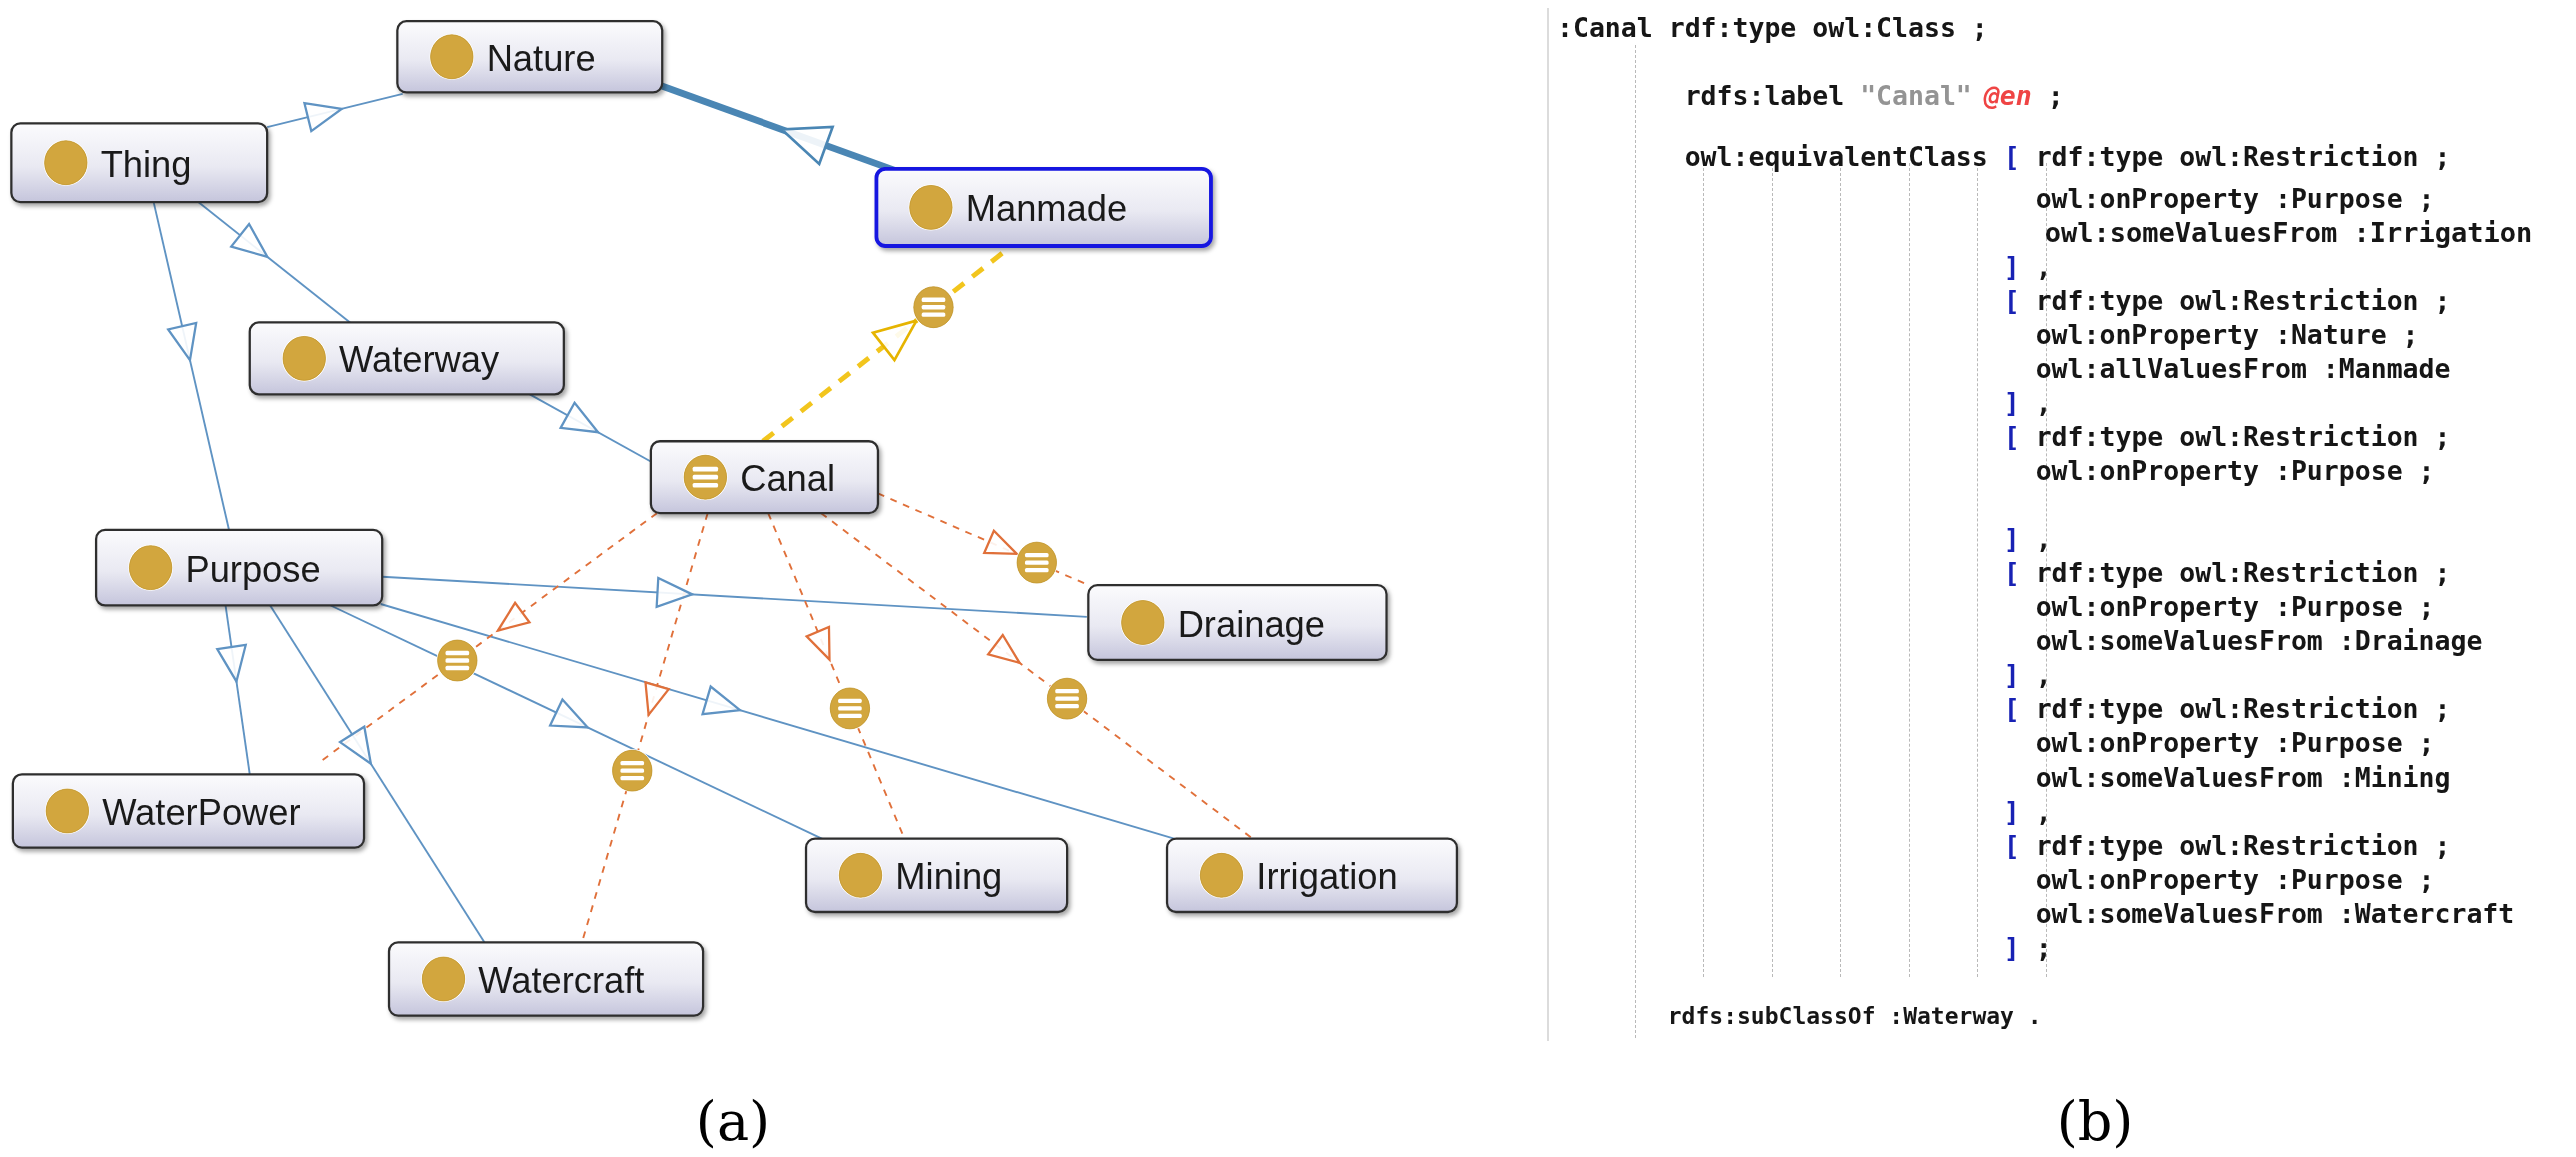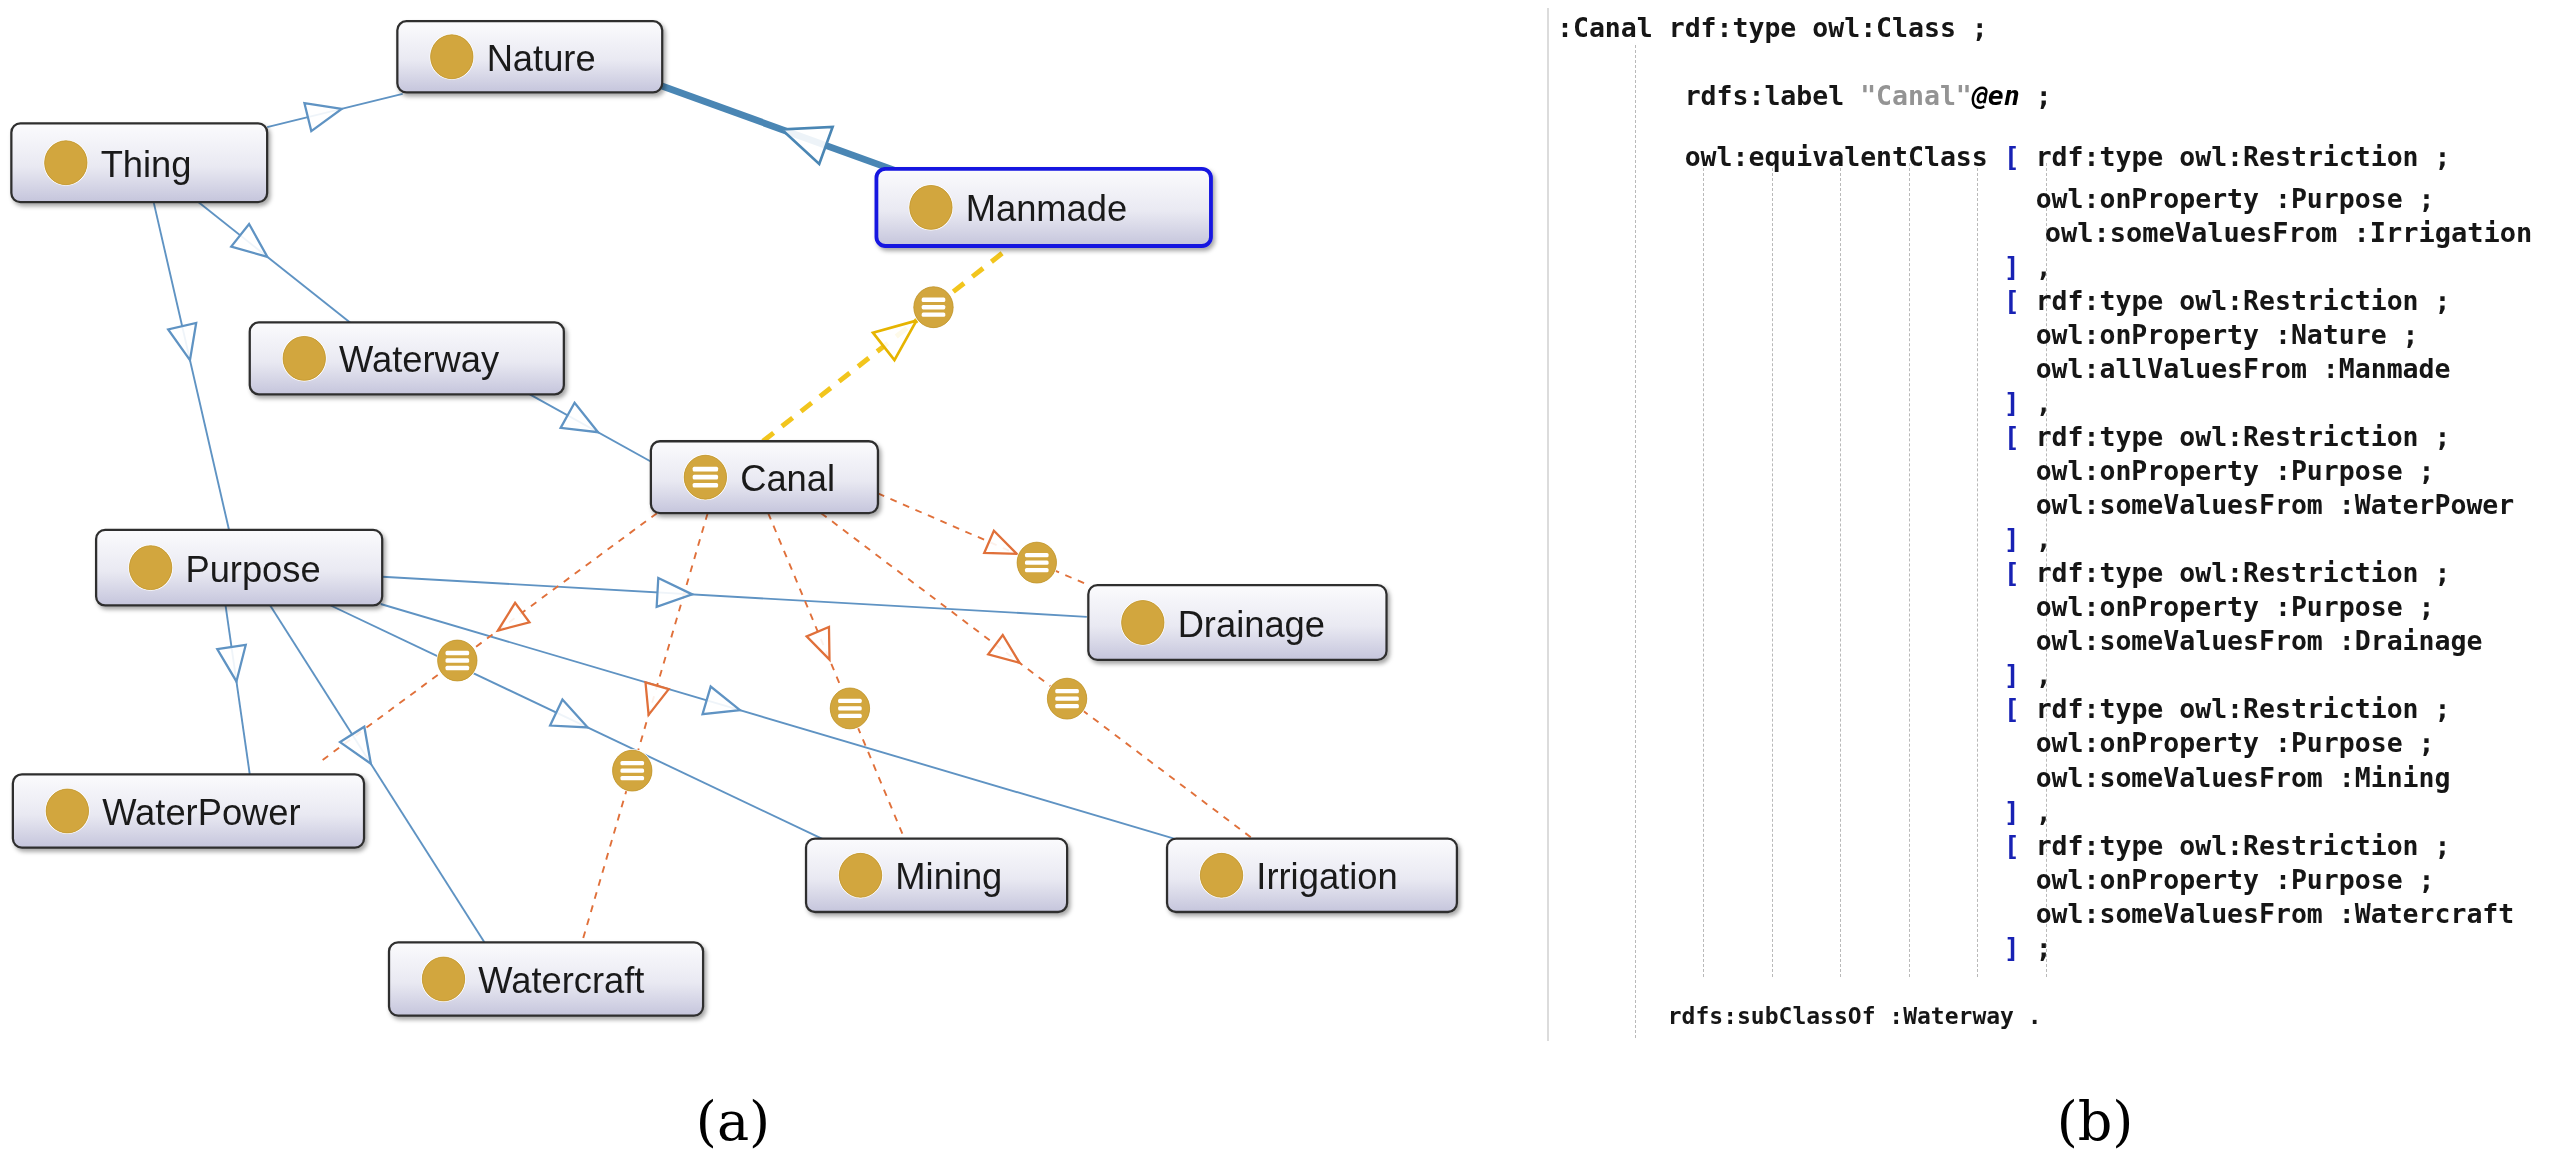--- a/index.html
+++ b/index.html
@@ -6,21 +6,21 @@
   body{width:2576px;height:1158px;position:relative;overflow:hidden;
        font-family:"Liberation Sans",sans-serif;}
   #diagram{position:absolute;left:0;top:0;}
   #code-panel{position:absolute;left:0;top:0;width:2576px;height:1096px;pointer-events:none;}
   .code-line{position:absolute;white-space:pre;
              font-family:"DejaVu Sans Mono","Liberation Mono",monospace;
              font-weight:bold;}
   .seg-p{color:#161616;}
   .seg-b{color:#1822b4;}
   .seg-s{color:#949494;}
-  .seg-l{color:#000000;font-style:italic;}
+  .seg-l{color:#ef4444;font-style:italic;margin-left:12px;}
   .caption{position:absolute;font-family:"DejaVu Serif","Liberation Serif",serif;
            color:#000;transform:translateX(-50%);}
   .guide{position:absolute;border-left:1.5px dashed #b9b9b9;width:0;}
   .panel-edge{position:absolute;width:1.5px;background:#dcdcdc;}
 </style>
 </head>
 <body>
 
 <svg id="diagram" width="1550" height="1158" viewBox="0 0 2048 1530">
     <defs>
@@ -222,21 +222,20 @@
     <div class="code-line" style="left: 1557px; top: 140px; font-size: 26.5px; line-height: 34px;"><span class="seg-p">        owl:equivalentClass </span><span class="seg-b">[</span><span class="seg-p"> rdf:type owl:Restriction ;</span></div>
     <div class="code-line" style="left: 1557px; top: 182px; font-size: 26.5px; line-height: 34px;"><span class="seg-p">                              owl:onProperty :Purpose ;</span></div>
     <div class="code-line" style="left: 1557px; top: 216px; font-size: 27px; line-height: 34px;"><span class="seg-p">                              owl:someValuesFrom :Irrigation</span></div>
     <div class="code-line" style="left: 1557px; top: 250px; font-size: 26.5px; line-height: 34px;"><span class="seg-p">                            </span><span class="seg-b">]</span><span class="seg-p"> ,</span></div>
     <div class="code-line" style="left: 1557px; top: 284px; font-size: 26.5px; line-height: 34px;"><span class="seg-p">                            </span><span class="seg-b">[</span><span class="seg-p"> rdf:type owl:Restriction ;</span></div>
     <div class="code-line" style="left: 1557px; top: 352px; font-size: 26.5px; line-height: 34px;"><span class="seg-p">                              owl:allValuesFrom :Manmade</span></div>
     <div class="code-line" style="left: 1557px; top: 318px; font-size: 26.5px; line-height: 34px;"><span class="seg-p">                              owl:onProperty :Nature ;</span></div>
     <div class="code-line" style="left: 1557px; top: 386px; font-size: 26.5px; line-height: 34px;"><span class="seg-p">                            </span><span class="seg-b">]</span><span class="seg-p"> ,</span></div>
     <div class="code-line" style="left: 1557px; top: 420px; font-size: 26.5px; line-height: 34px;"><span class="seg-p">                            </span><span class="seg-b">[</span><span class="seg-p"> rdf:type owl:Restriction ;</span></div>
     <div class="code-line" style="left: 1557px; top: 454px; font-size: 26.5px; line-height: 34px;"><span class="seg-p">                              owl:onProperty :Purpose ;</span></div>
-    <div class="code-line" style="left: 1557px; top: 488px; font-size: 26.5px; line-height: 34px;"><span class="seg-p">                              owl:someValuesFrom :WaterPower</span></div>
     <div class="code-line" style="left: 1557px; top: 522px; font-size: 26.5px; line-height: 34px;"><span class="seg-p">                            </span><span class="seg-b">]</span><span class="seg-p"> ,</span></div>
     <div class="code-line" style="left: 1557px; top: 556px; font-size: 26.5px; line-height: 34px;"><span class="seg-p">                            </span><span class="seg-b">[</span><span class="seg-p"> rdf:type owl:Restriction ;</span></div>
     <div class="code-line" style="left: 1557px; top: 590px; font-size: 26.5px; line-height: 34px;"><span class="seg-p">                              owl:onProperty :Purpose ;</span></div>
     <div class="code-line" style="left: 1557px; top: 624px; font-size: 26.5px; line-height: 34px;"><span class="seg-p">                              owl:someValuesFrom :Drainage</span></div>
     <div class="code-line" style="left: 1557px; top: 658px; font-size: 26.5px; line-height: 34px;"><span class="seg-p">                            </span><span class="seg-b">]</span><span class="seg-p"> ,</span></div>
     <div class="code-line" style="left: 1557px; top: 692px; font-size: 26.5px; line-height: 34px;"><span class="seg-p">                            </span><span class="seg-b">[</span><span class="seg-p"> rdf:type owl:Restriction ;</span></div>
     <div class="code-line" style="left: 1557px; top: 726px; font-size: 26.5px; line-height: 34px;"><span class="seg-p">                              owl:onProperty :Purpose ;</span></div>
     <div class="code-line" style="left: 1557px; top: 761px; font-size: 26.5px; line-height: 34px;"><span class="seg-p">                              owl:someValuesFrom :Mining</span></div>
     <div class="code-line" style="left: 1557px; top: 795px; font-size: 26.5px; line-height: 34px;"><span class="seg-p">                            </span><span class="seg-b">]</span><span class="seg-p"> ,</span></div>
     <div class="code-line" style="left: 1557px; top: 829px; font-size: 26.5px; line-height: 34px;"><span class="seg-p">                            </span><span class="seg-b">[</span><span class="seg-p"> rdf:type owl:Restriction ;</span></div>

